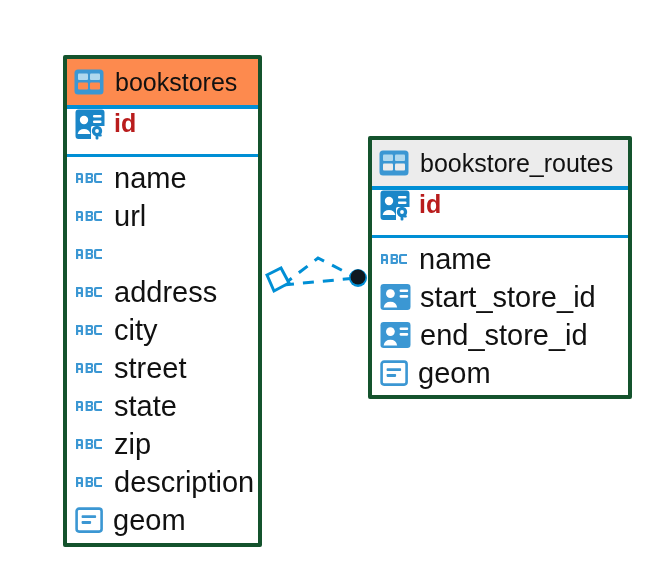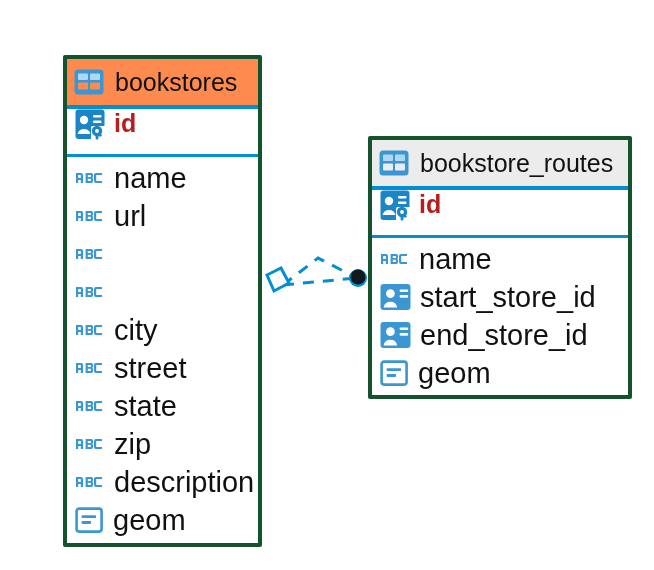--- a/index.html
+++ b/index.html
@@ -212,20 +212,21 @@
       <div class="field-row">
         <span class="icon icon-abc">
           <svg class="icon-abc" viewBox="0 0 30 28" xmlns="http://www.w3.org/2000/svg">
             <g fill="#3B97D3">
               <path d="M1 19 V9 h5 a2 2 0 0 1 2 2 v8 h-2.2 v-3 H3.2 v3 Z M3.2 14 h2.6 v-3 H3.2 Z"></path>
               <path d="M10.6 19 V9 h5.6 a1.8 1.8 0 0 1 1.8 1.8 v1.7 a1.3 1.3 0 0 1 -0.9 1.3 a1.3 1.3 0 0 1 0.9 1.3 v2.1 A1.8 1.8 0 0 1 16.2 19 Z M12.8 13 h3.1 v-2 h-3.1 Z M12.8 17 h3.1 v-2.2 h-3.1 Z"></path>
               <path d="M20.9 19 A1.9 1.9 0 0 1 19 17.1 V10.9 A1.9 1.9 0 0 1 20.9 9 H27 v2.1 h-5.8 v5.8 H27 V19 Z"></path>
             </g>
           </svg>
         </span>
+        <span class="label">address</span>
       </div>
 
       <div class="field-row">
         <span class="icon icon-abc">
           <svg class="icon-abc" viewBox="0 0 30 28" xmlns="http://www.w3.org/2000/svg">
             <g fill="#3B97D3">
               <path d="M1 19 V9 h5 a2 2 0 0 1 2 2 v8 h-2.2 v-3 H3.2 v3 Z M3.2 14 h2.6 v-3 H3.2 Z"></path>
               <path d="M10.6 19 V9 h5.6 a1.8 1.8 0 0 1 1.8 1.8 v1.7 a1.3 1.3 0 0 1 -0.9 1.3 a1.3 1.3 0 0 1 0.9 1.3 v2.1 A1.8 1.8 0 0 1 16.2 19 Z M12.8 13 h3.1 v-2 h-3.1 Z M12.8 17 h3.1 v-2.2 h-3.1 Z"></path>
               <path d="M20.9 19 A1.9 1.9 0 0 1 19 17.1 V10.9 A1.9 1.9 0 0 1 20.9 9 H27 v2.1 h-5.8 v5.8 H27 V19 Z"></path>
             </g>

